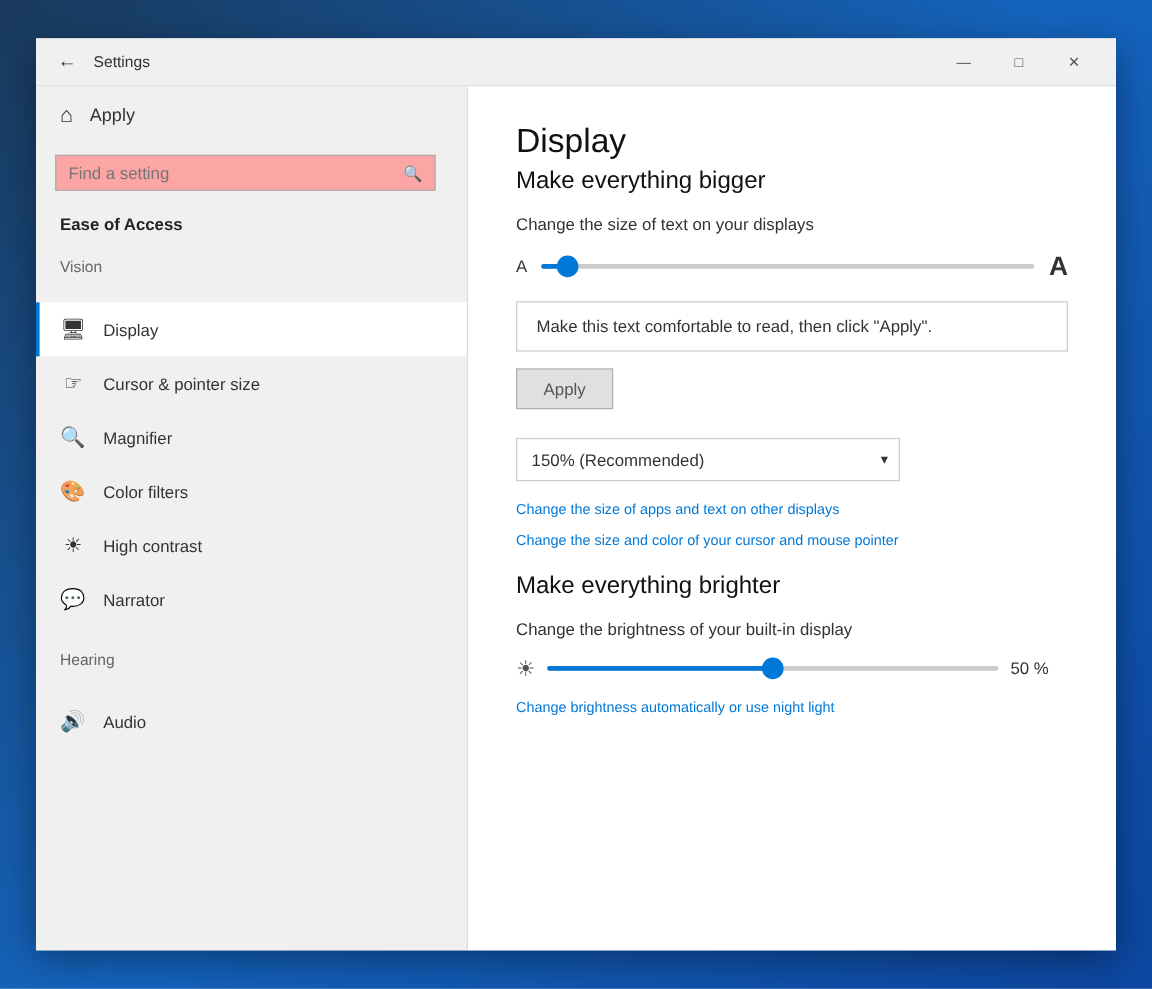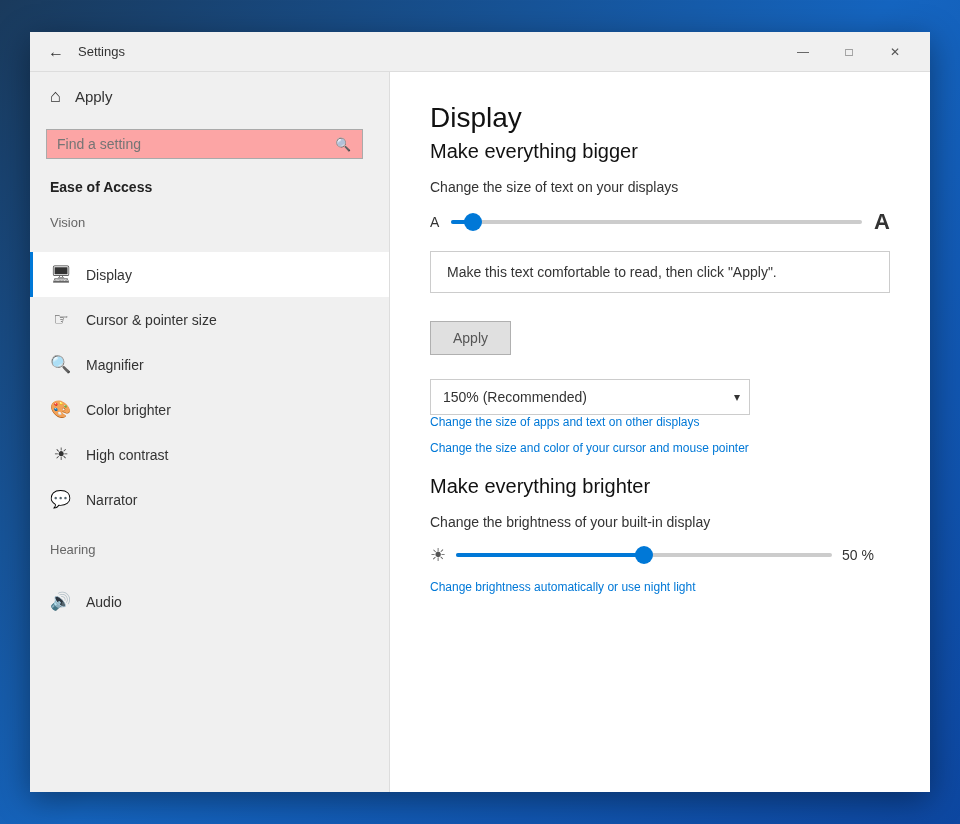--- a/index.html
+++ b/index.html
@@ -195,34 +195,34 @@
       position: absolute;
       top: -7px;
       left: 3%;
       cursor: pointer;
     }
     .text-preview-box {
       border: 1px solid #ccc;
       padding: 12px 16px;
       font-size: 14px;
       color: #333;
-      margin-bottom: 28px;
+      margin-bottom: 14px;
       background: #fff;
     }
     .apply-btn {
       background: #e0e0e0;
       border: 1px solid #b0b0b0;
       padding: 8px 22px;
       font-size: 14px;
       color: #555;
       cursor: pointer;
       margin-bottom: 24px;
     }
     .dropdown-row {
-      margin-bottom: 0;
+      margin-bottom: 16px;
     }
     .dropdown-select {
       border: 1px solid #ccc;
       padding: 9px 36px 9px 12px;
       font-size: 14px;
       color: #333;
       background: #fff;
       width: 320px;
       appearance: none;
       cursor: pointer;
@@ -331,21 +331,21 @@
         <span>Cursor &amp; pointer size</span>
       </div>
 
       <div class="nav-item">
         <span class="nav-icon">🔍</span>
         <span>Magnifier</span>
       </div>
 
       <div class="nav-item">
         <span class="nav-icon">🎨</span>
-        <span>Color brighter</span>
+        <span>Color filters</span>
       </div>
 
       <div class="nav-item">
         <span class="nav-icon">☀</span>
         <span>High contrast</span>
       </div>
 
       <div class="nav-item">
         <span class="nav-icon">💬</span>
         <span>Narrator</span>

